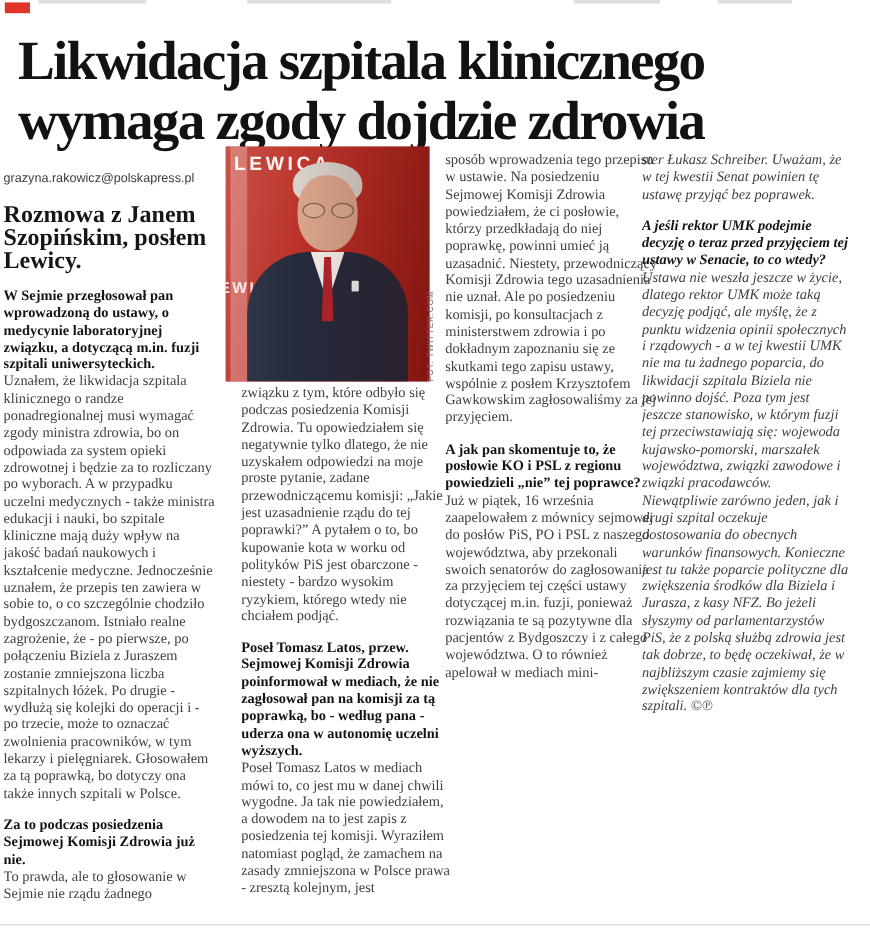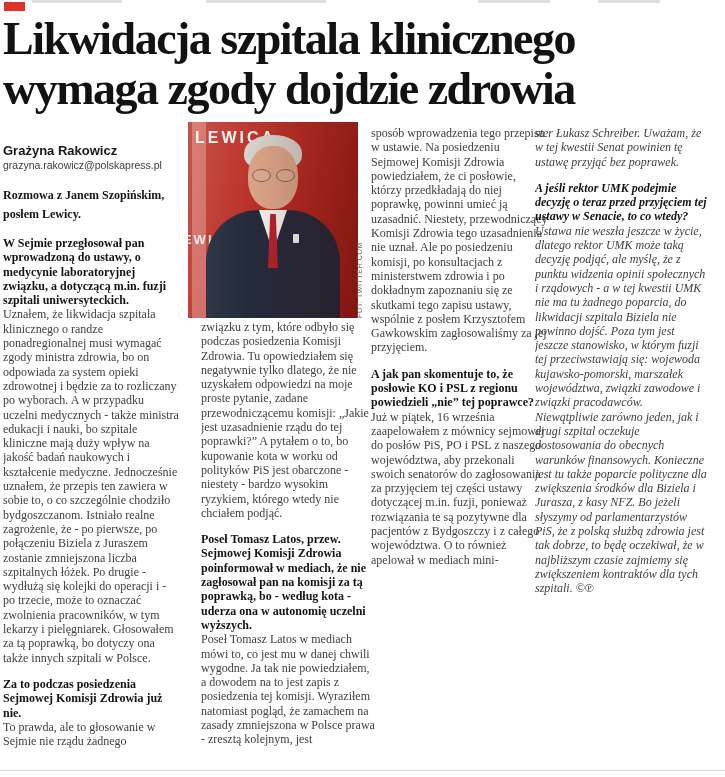--- a/index.html
+++ b/index.html
@@ -6,32 +6,32 @@
   .page{position:relative;width:725px;height:777px;background:#ffffff;overflow:hidden;
         font-family:"Liberation Serif",serif;color:#1a1a1a;}
   
   .top-marker{position:absolute;left:4px;top:2px;width:21px;height:9px;background:#e0342b;}
   .remnant{position:absolute;top:0;height:3px;background:#dedede;}
   .r1{left:32px;width:90px;}
   .r2{left:206px;width:120px;}
   .r3{left:478px;width:72px;}
   .r4{left:598px;width:62px;}
   
-  .headline{position:absolute;left:3px;top:14px;margin:0;font-family:"Liberation Serif",serif;
+  .headline{position:absolute;left:3px;top:14px;margin:12px;font-family:"Liberation Serif",serif;
             font-weight:700;font-size:46px;line-height:50px;letter-spacing:-1.5px;color:#121212;}
   .headline span{display:block;white-space:nowrap;}
   
   .col{position:absolute;overflow:hidden;}
   .col1{left:3px;top:143px;width:177px;height:632px;}
   .col2{left:201px;top:320px;width:176px;height:455px;}
   .col3{left:371px;top:126px;width:177px;height:649px;}
   .col4{left:535px;top:126px;width:172px;height:649px;font-style:italic;}
   .byline-name{font-family:"Liberation Sans",sans-serif;font-weight:700;font-size:13px;line-height:16px;color:#181818;}
   .byline-email{font-family:"Liberation Sans",sans-serif;font-size:10.5px;line-height:13px;color:#3d3d3d;margin-bottom:14px;}
-  .lead{font-weight:700;font-size:12px;line-height:19px;margin-bottom:3px;color:#161616;}
+  .lead{font-weight:700;font-size:20px;line-height:19px;margin-bottom:3px;color:#161616;}
   p.body{margin:0;font-size:12px;line-height:14.3px;color:#404040;}
   p.q{font-weight:700;margin-top:12px;color:#141414;}
   
   .photo{position:absolute;left:188px;top:122px;width:170px;height:196px;overflow:hidden;
          background:linear-gradient(115deg,#c4443a 0%,#b92f26 45%,#9d1d16 100%);}
   .photo-shade{position:absolute;left:0;top:0;width:100%;height:100%;
          background:linear-gradient(90deg,rgba(255,255,255,0.08) 0%,rgba(0,0,0,0) 35%,rgba(60,0,0,0.28) 100%);}
   .photo-band{position:absolute;left:4px;top:0;width:14px;height:100%;background:rgba(255,232,224,0.30);}
   .lewica{position:absolute;font-family:"Liberation Sans",sans-serif;font-weight:700;color:#ffffff;}
   .lewica-top{left:7px;top:7px;font-size:16px;letter-spacing:3px;opacity:0.95;}
@@ -62,21 +62,20 @@
   <div class="remnant r2"></div>
   <div class="remnant r3"></div>
   <div class="remnant r4"></div>
 
   <h1 class="headline">
     <span>Likwidacja szpitala klinicznego</span>
     <span>wymaga zgody dojdzie zdrowia</span>
   </h1>
 
   <div class="col col1">
-    <div class="byline-name">Grażyna Rakowicz</div>
     <div class="byline-email">grazyna.rakowicz@polskapress.pl</div>
     <div class="lead">Rozmowa z Janem Szopińskim, posłem Lewicy.</div>
     <p class="body q">W Sejmie przegłosował pan wprowadzoną do ustawy, o medycynie laboratoryjnej związku, a dotyczącą m.in. fuzji szpitali uniwersyteckich.</p>
     <p class="body">Uznałem, że likwidacja szpitala klinicznego o randze ponadregionalnej musi wymagać zgody ministra zdrowia, bo on odpowiada za system opieki zdrowotnej i będzie za to rozliczany po wyborach. A w przypadku uczelni medycznych - także ministra edukacji i nauki, bo szpitale kliniczne mają duży wpływ na jakość badań naukowych i kształcenie medyczne. Jednocześnie uznałem, że przepis ten zawiera w sobie to, o co szczególnie chodziło bydgoszczanom. Istniało realne zagrożenie, że - po pierwsze, po połączeniu Biziela z Juraszem zostanie zmniejszona liczba szpitalnych łóżek. Po drugie - wydłużą się kolejki do operacji i - po trzecie, może to oznaczać zwolnienia pracowników, w tym lekarzy i pielęgniarek. Głosowałem za tą poprawką, bo dotyczy ona także innych szpitali w Polsce.</p>
     <p class="body q">Za to podczas posiedzenia Sejmowej Komisji Zdrowia już nie.</p>
     <p class="body">To prawda, ale to głosowanie w Sejmie nie rządu żadnego</p>
   </div>
 
   <div class="photo">
     <div class="photo-band"></div>
@@ -89,21 +88,21 @@
     <div class="suit"></div>
     <div class="shirt"></div>
     <div class="tie"></div>
     <div class="pin"></div>
     <div class="photo-shade"></div>
   </div>
   <div class="photo-caption">FOT. TWITTER.COM</div>
 
   <div class="col col2">
     <p class="body">związku z tym, które odbyło się podczas posiedzenia Komisji Zdrowia. Tu opowiedziałem się negatywnie tylko dlatego, że nie uzyskałem odpowiedzi na moje proste pytanie, zadane przewodniczącemu komisji: „Jakie jest uzasadnienie rządu do tej poprawki?” A pytałem o to, bo kupowanie kota w worku od polityków PiS jest obarczone - niestety - bardzo wysokim ryzykiem, którego wtedy nie chciałem podjąć.</p>
-    <p class="body q">Poseł Tomasz Latos, przew. Sejmowej Komisji Zdrowia poinformował w mediach, że nie zagłosował pan na komisji za tą poprawką, bo - według kota - uderza ona w autonomię uczelni wyższych.</p>
+    <p class="body q">Poseł Tomasz Latos, przew. Sejmowej Komisji Zdrowia poinformował w mediach, że nie zagłosował pan na komisji za tą poprawką, bo - według pana - uderza ona w autonomię uczelni wyższych.</p>
     <p class="body">Poseł Tomasz Latos w mediach mówi to, co jest mu w danej chwili wygodne. Ja tak nie powiedziałem, a dowodem na to jest zapis z posiedzenia tej komisji. Wyraziłem natomiast pogląd, że zamachem na zasady zmniejszona w Polsce prawa - zresztą kolejnym, jest</p>
   </div>
 
   <div class="col col3">
     <p class="body">sposób wprowadzenia tego przepisu w ustawie. Na posiedzeniu Sejmowej Komisji Zdrowia powiedziałem, że ci posłowie, którzy przedkładają do niej poprawkę, powinni umieć ją uzasadnić. Niestety, przewodniczący Komisji Zdrowia tego uzasadnienia nie uznał. Ale po posiedzeniu komisji, po konsultacjach z ministerstwem zdrowia i po dokładnym zapoznaniu się ze skutkami tego zapisu ustawy, wspólnie z posłem Krzysztofem Gawkowskim zagłosowaliśmy za jej przyjęciem.</p>
     <p class="body q">A jak pan skomentuje to, że posłowie KO i PSL z regionu powiedzieli „nie” tej poprawce?</p>
     <p class="body">Już w piątek, 16 września zaapelowałem z mównicy sejmowej do posłów PiS, PO i PSL z naszego województwa, aby przekonali swoich senatorów do zagłosowania za przyjęciem tej części ustawy dotyczącej m.in. fuzji, ponieważ rozwiązania te są pozytywne dla pacjentów z Bydgoszczy i z całego województwa. O to również apelował w mediach mini-</p>
   </div>
 
   <div class="col col4">

